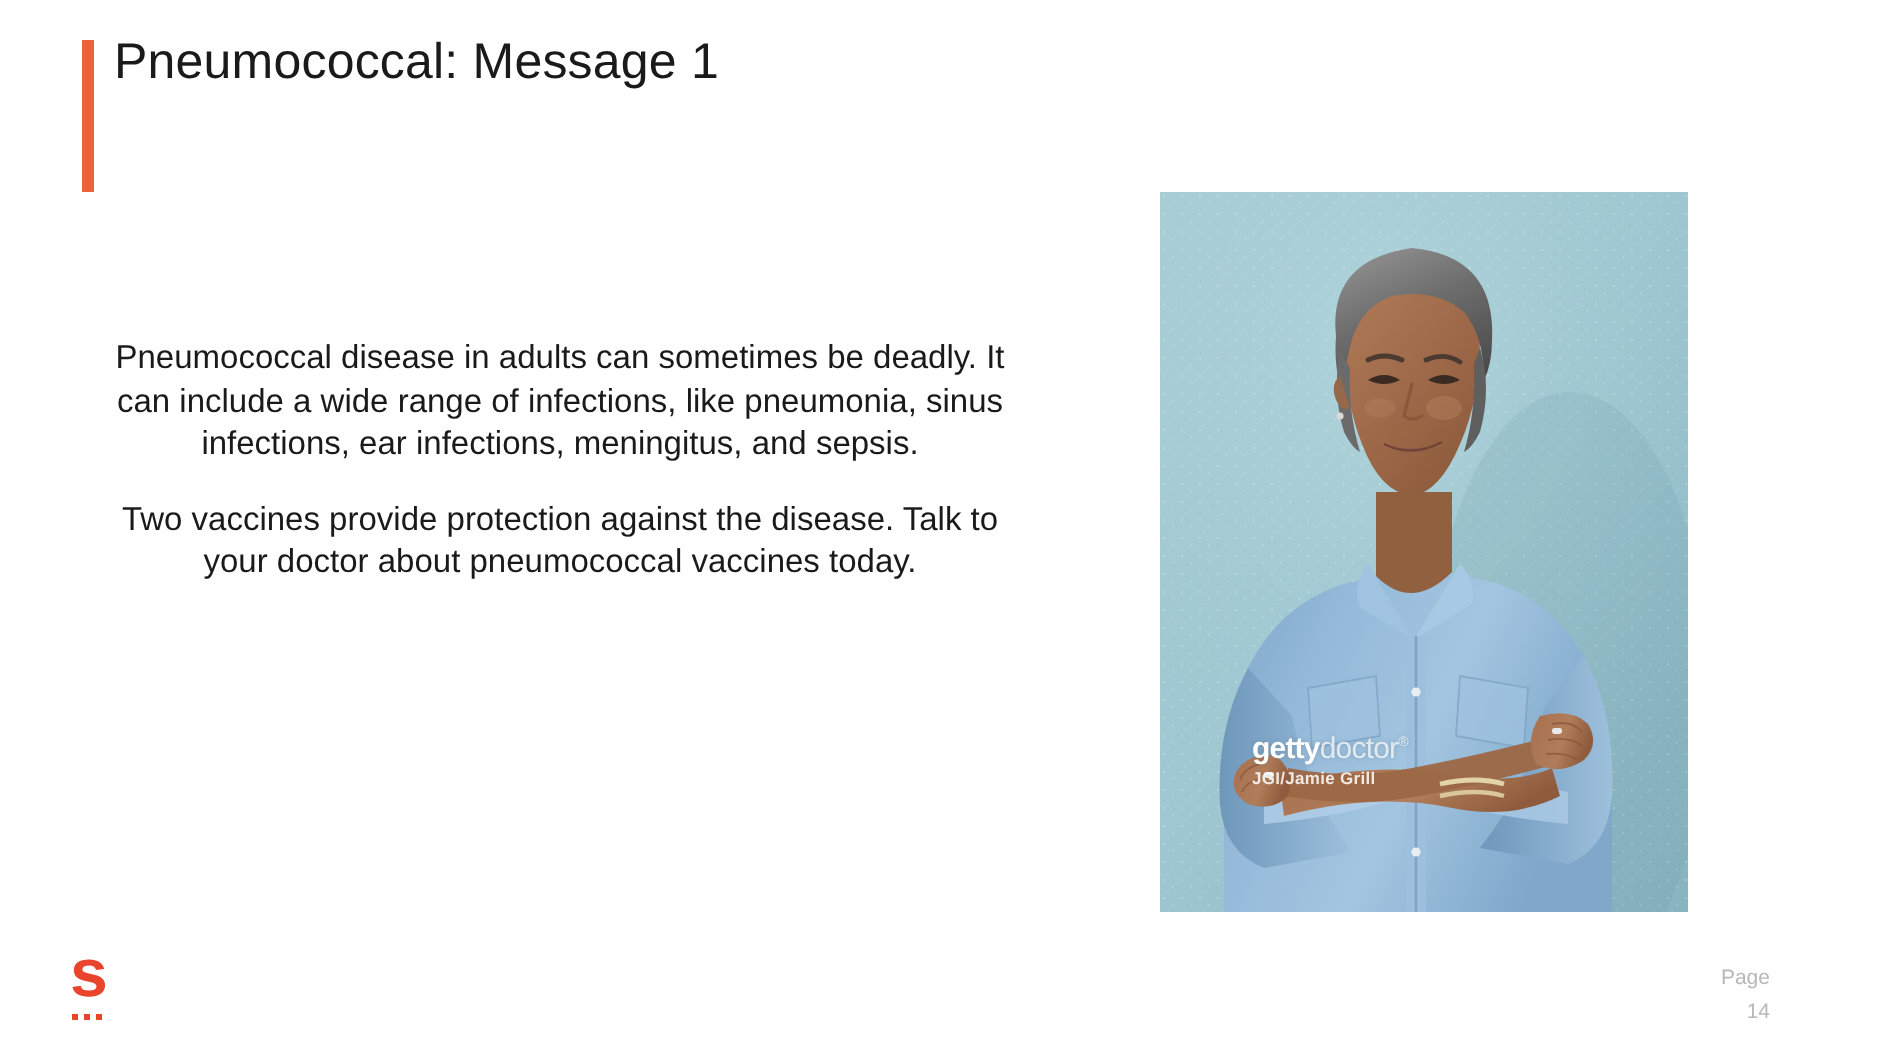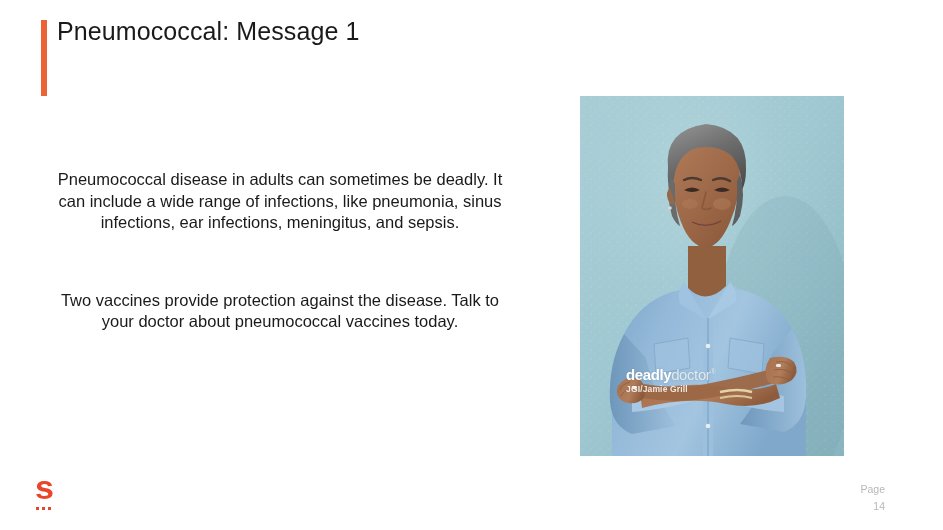--- a/index.html
+++ b/index.html
@@ -64,21 +64,21 @@
     width: 452px;
   }
   .para {
     font-size: 16.5px;
     line-height: 21.5px;
     color: #1a1a1a;
     margin: 0;
     text-align: center;
   }
   .para + .para {
-    margin-top: 56px;
+    margin-top: 16px;
   }
 
   
   .photo {
     position: absolute;
     left: 580px;
     top: 96px;
     width: 264px;
     height: 360px;
     overflow: hidden;
@@ -299,21 +299,21 @@
 
         <path d="M112 126 Q126 134 141 125 Q127 131 112 126 Z" fill="#8c5a4f"></path>
         <path d="M112 126 Q126 133 141 125" stroke="#6f4336" stroke-width="1.1" fill="none"></path>
 
         <ellipse cx="142" cy="108" rx="9" ry="6" fill="#bd8a66" opacity="0.35"></ellipse>
         <ellipse cx="110" cy="108" rx="8" ry="5" fill="#bd8a66" opacity="0.28"></ellipse>
       </g>
     </svg>
 
     <div class="watermark">
-      <div class="wm-main"><span>deadly</span><span class="light">doctor</span><span class="reg">®</span></div>
+      <div class="wm-main"><span>getty</span><span class="light">doctor</span><span class="reg">®</span></div>
       <div class="wm-credit">JGI/Jamie Grill</div>
     </div>
   </div>
 
   <div class="logo">
     <div class="logo-s">s</div>
     <div class="logo-dots">
       <i></i>
       <i></i>
       <i></i>

